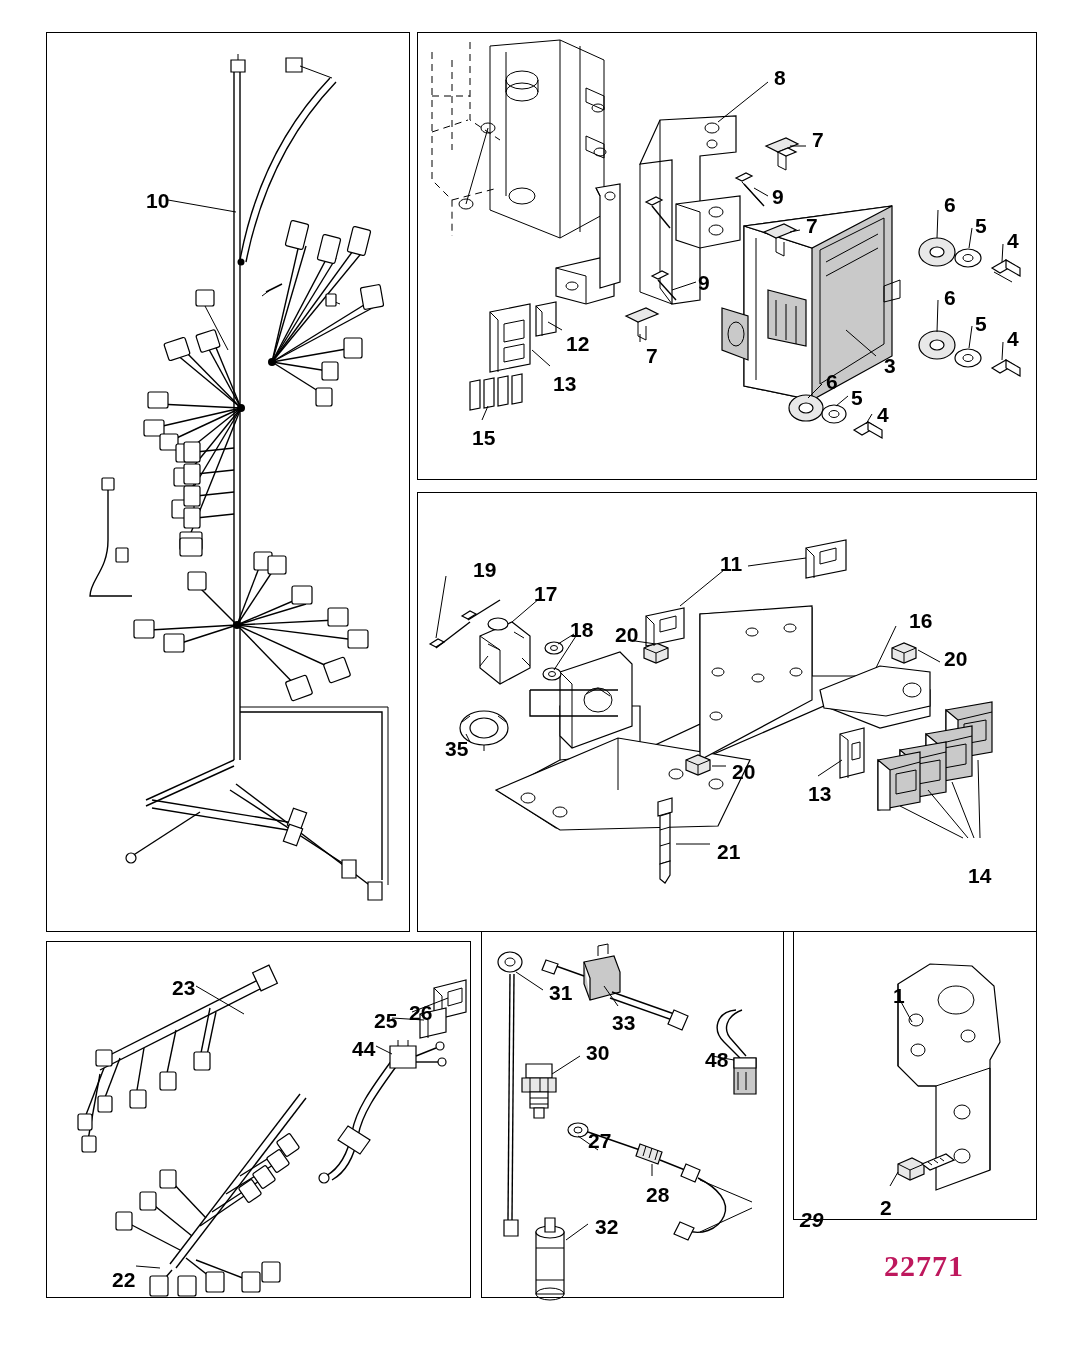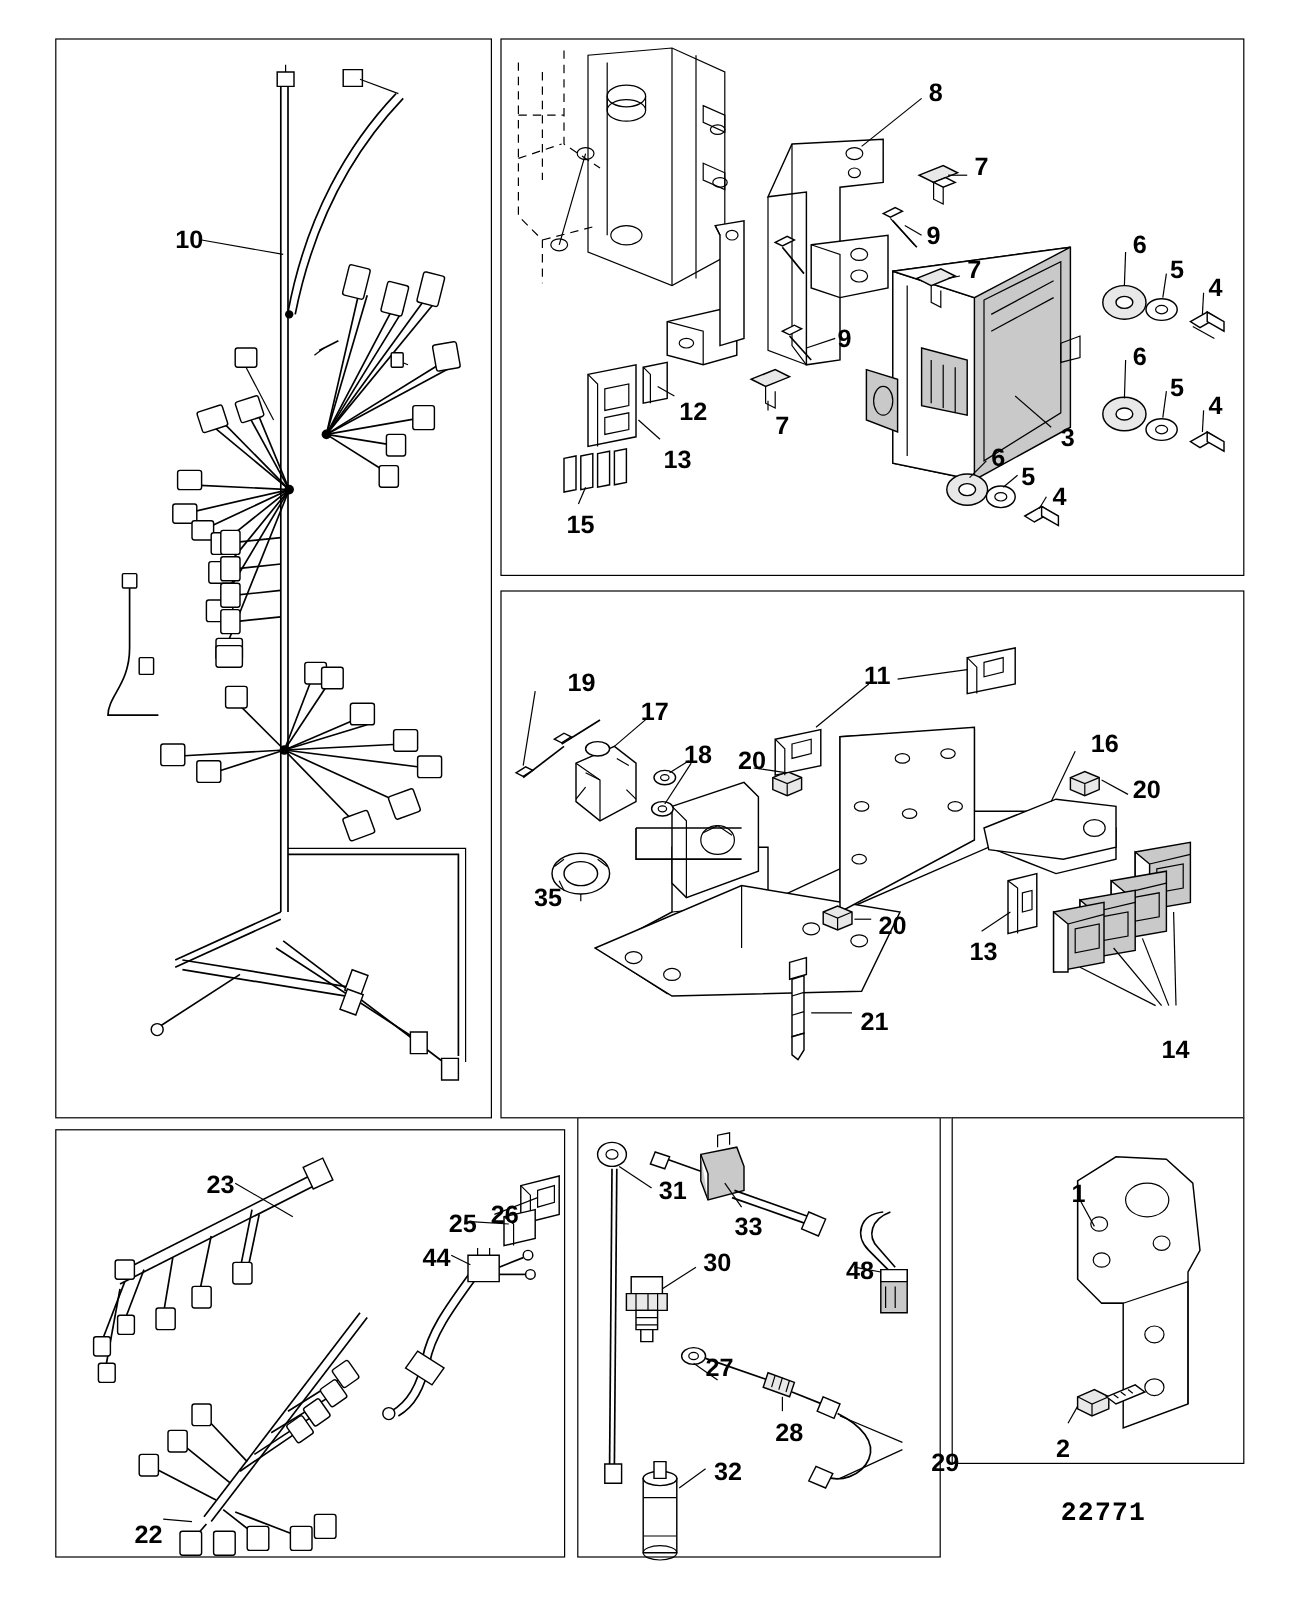--- a/index.html
+++ b/index.html
@@ -31,25 +31,25 @@
     position: absolute;
     font-family: "Liberation Sans", sans-serif;
     font-weight: bold;
     font-size: 21px;
     line-height: 21px;
     color: #000;
     white-space: nowrap;
   }
   .figno {
     position: absolute;
-    font-family: Liberation Mono, monospace;
+    font-family: Liberation Serif, serif;
     font-weight: bold;
-    font-size: 22px;
+    font-size: 30px;
     letter-spacing: 1px;
-    color: #000000;
+    color: #be185d;
   }
   svg.art {
     position: absolute;
     left: 0; top: 0;
     width: 1075px;
     height: 1347px;
     pointer-events: none;
   }
   .ln { stroke: #000; stroke-width: 1.4; fill: none; }
   .thin { stroke: #000; stroke-width: 1; fill: none; }
@@ -679,21 +679,21 @@
   <div class="callout" style="left:374px; top:1010px;">25</div>
   <div class="callout" style="left:352px; top:1038px;">44</div>
   <div class="callout" style="left:112px; top:1269px;">22</div>
 
   <div class="callout" style="left:549px; top:982px;">31</div>
   <div class="callout" style="left:612px; top:1012px;">33</div>
   <div class="callout" style="left:705px; top:1049px;">48</div>
   <div class="callout" style="left:586px; top:1042px;">30</div>
   <div class="callout" style="left:588px; top:1130px;">27</div>
   <div class="callout" style="left:646px; top:1184px;">28</div>
-  <div class="callout" style="left:776px; top:1209px;">29</div>
+  <div class="callout" style="left:800px; top:1209px;font-style:italic;">29</div>
   <div class="callout" style="left:595px; top:1216px;">32</div>
 
   <div class="callout" style="left:893px; top:985px;">1</div>
   <div class="callout" style="left:880px; top:1197px;">2</div>
 
   <div class="figno" style="left:884px; top:1249px;">22771</div>
 
 </div>
 
 </body></html>

